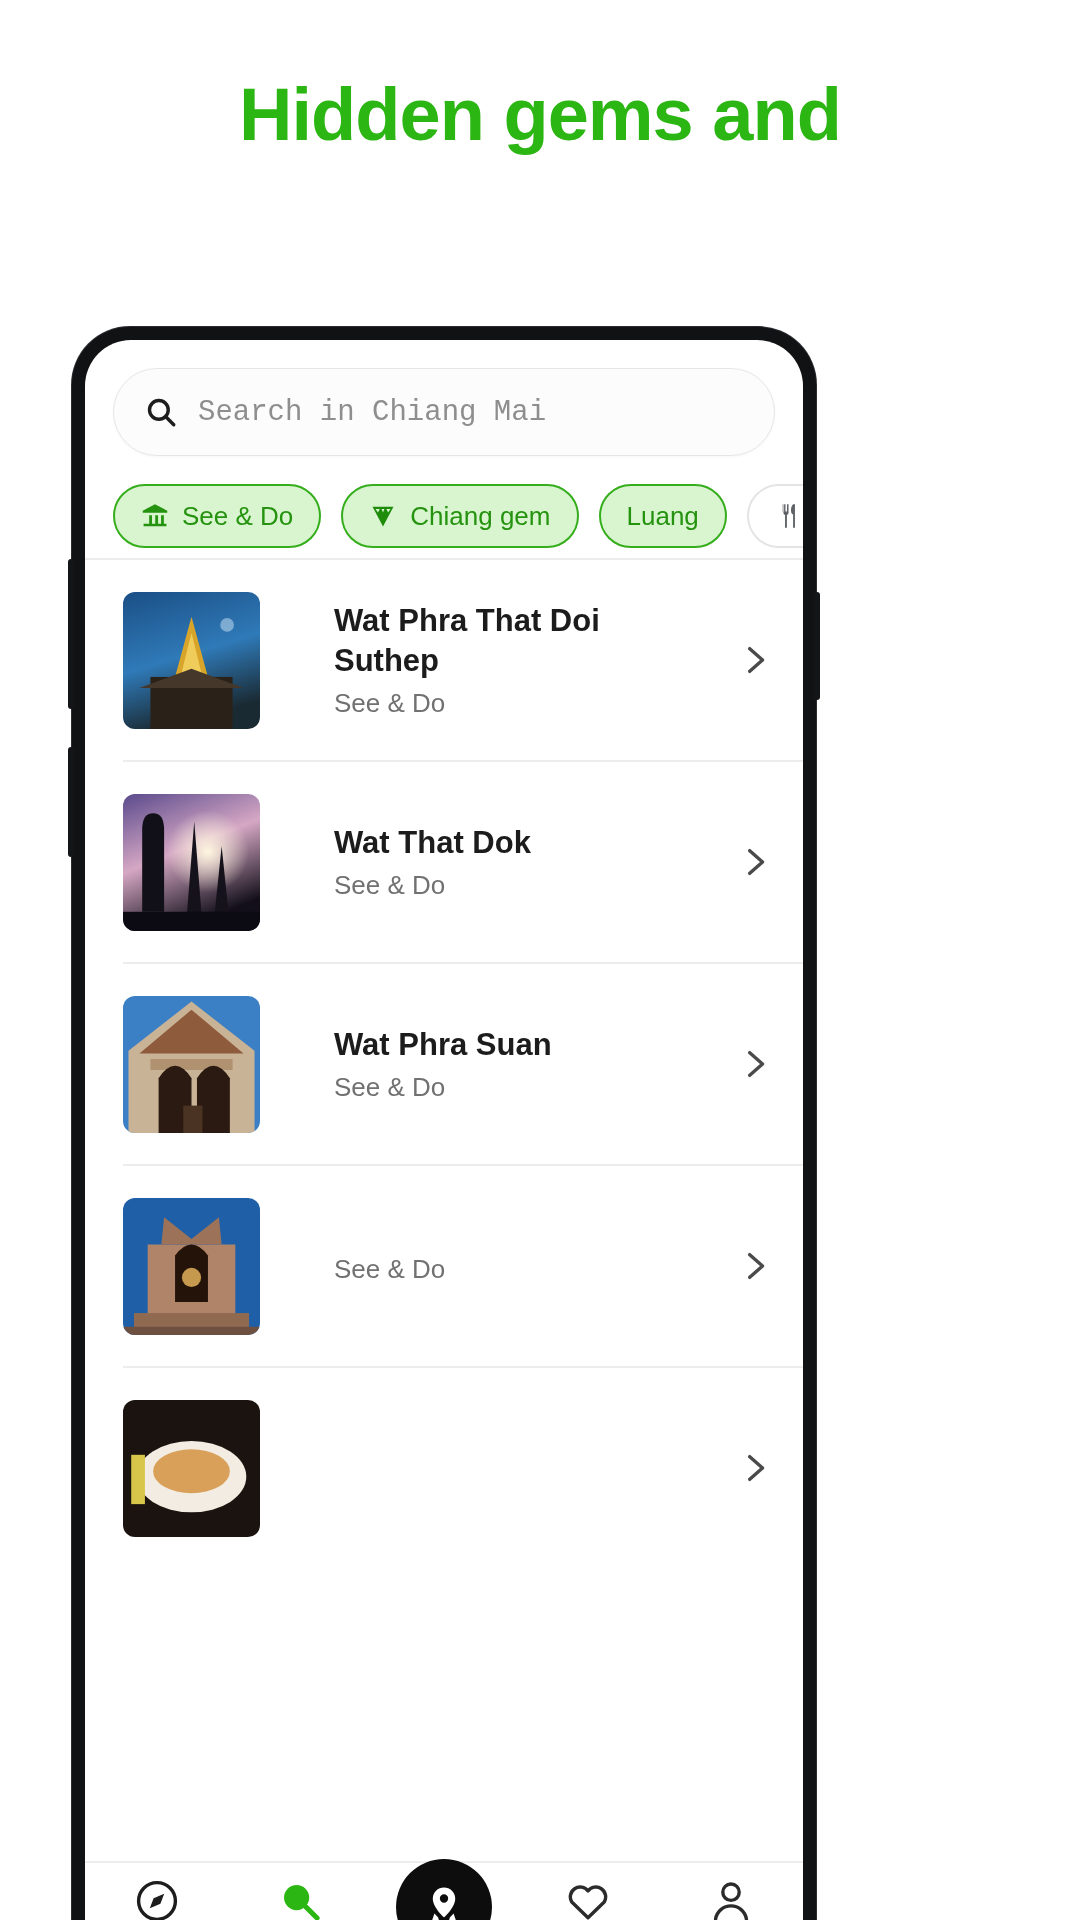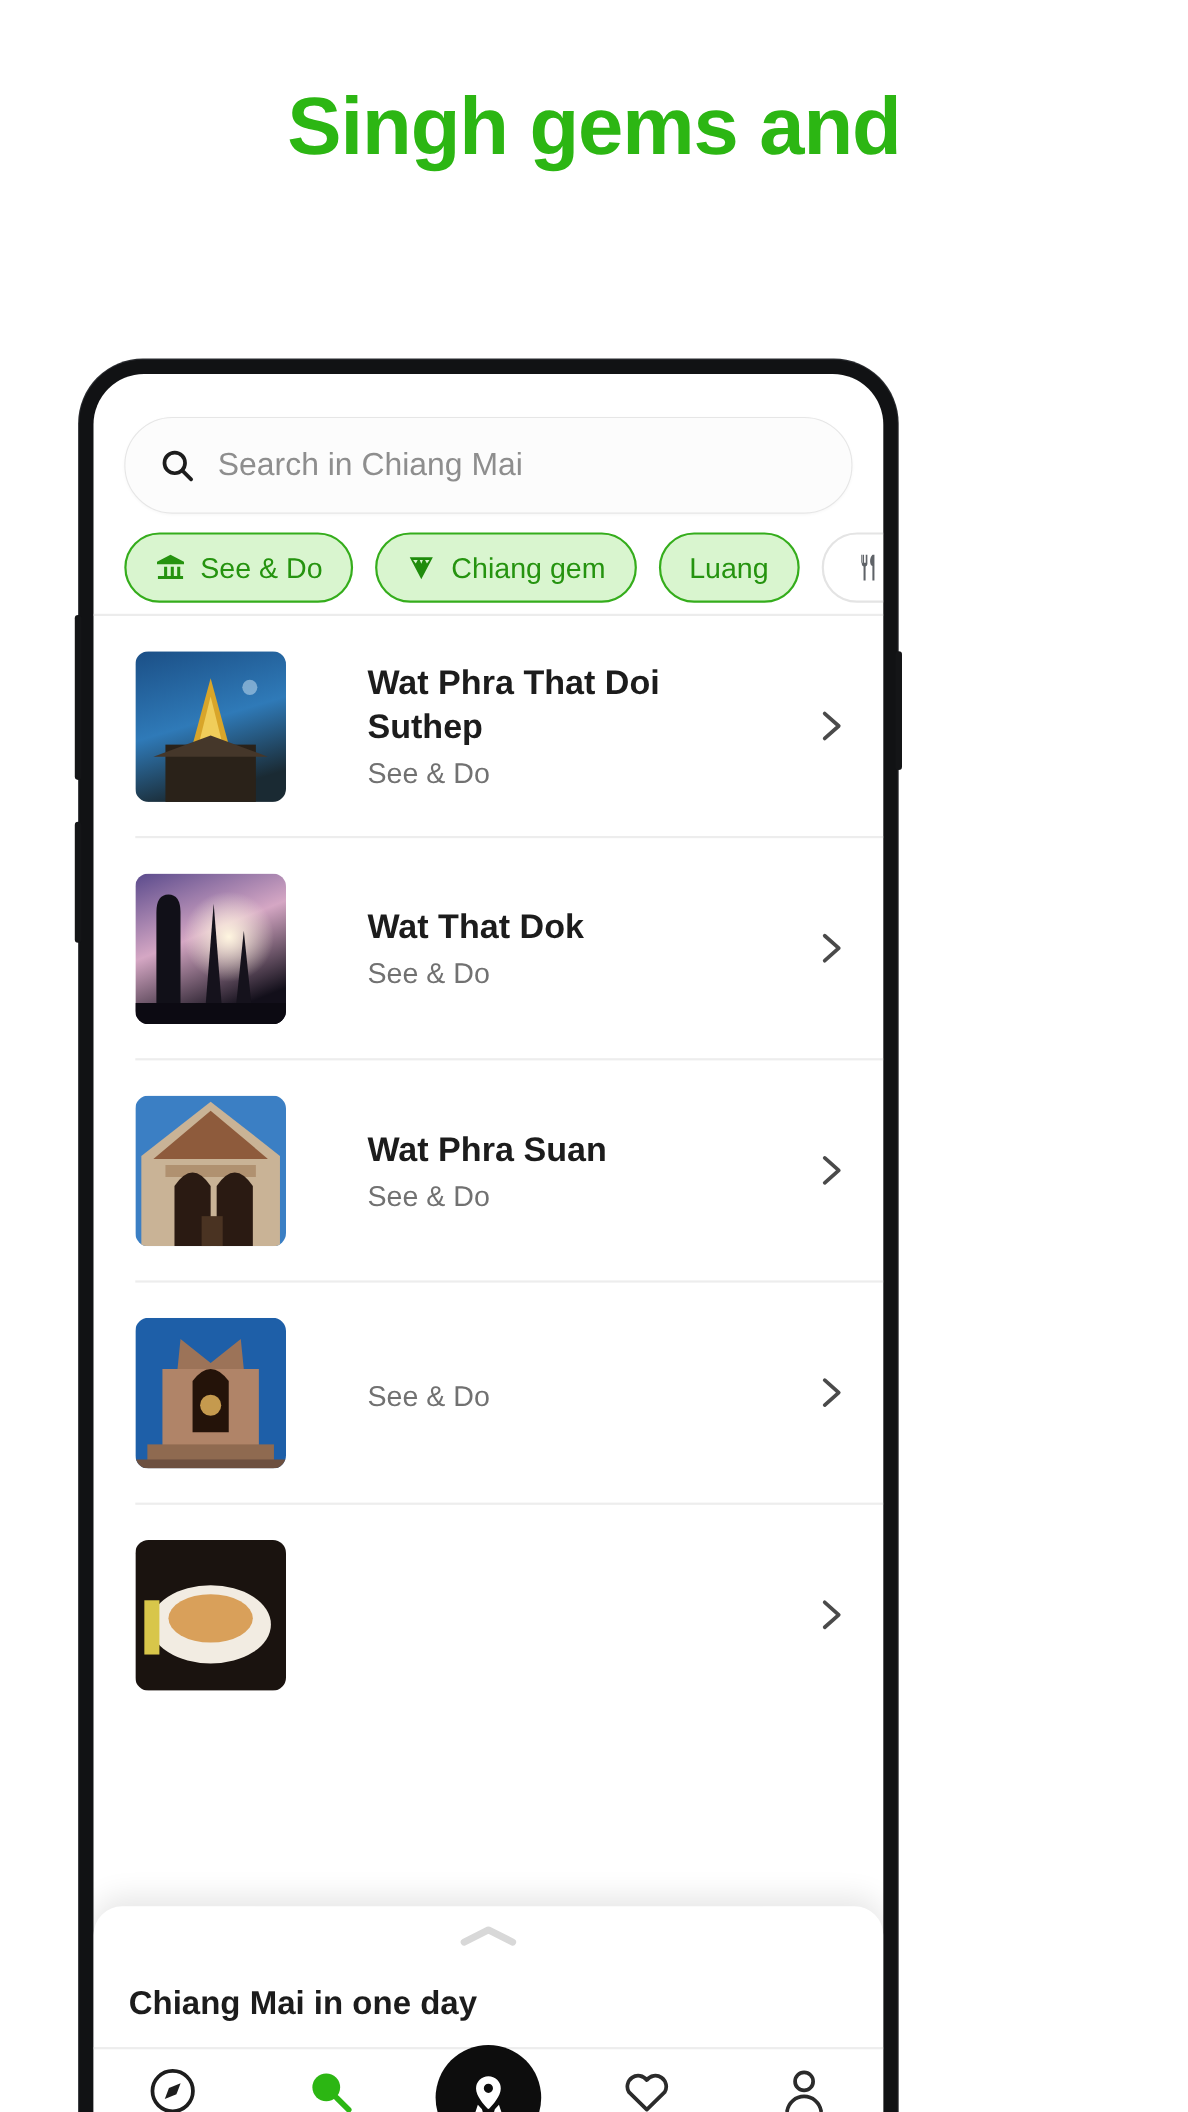--- a/index.html
+++ b/index.html
@@ -50,28 +50,29 @@
   .btn-left {
     position: absolute; left: -4px;
     width: 6px; border-radius: 3px; background: #141517;
   }
   .btn-v1 { top: 232px; height: 150px; }
   .btn-v2 { top: 420px; height: 110px; }
 
   
   .searchbar {
     position: absolute;
-    left: 28px; top: 39px;
+    left: 28px; top: 28px;
     width: 662px; height: 88px;
     background: #fcfcfc;
     border: 1.5px solid #e6e6e6;
     border-radius: 44px;
     display: flex; align-items: center;
     padding: 0 30px;
     box-shadow: 0 1px 3px rgba(0,0,0,0.04);
+    font-family: Liberation Mono, monospace;
   }
   .search-icon { width: 34px; height: 34px; flex: 0 0 34px; margin-right: 20px; }
   .search-placeholder { font-size: 29px; color: #8e8e8e; }
 
   
   .chips {
     position: absolute;
     left: 0; top: 134px;
     width: 718px; height: 84px;
     display: flex; align-items: center;
@@ -165,21 +166,21 @@
     margin-top: -18px;
   }
   svg { display: block; }
 </style>
 </head>
 <body>
 
 <div class="page">
 
   <div class="headline">
-    <span class="headline-line">Singh gems and</span>
+    <span class="headline-line">Hidden gems and</span>
   </div>
 
   <div class="phone">
     <div class="btn-left btn-v1"></div>
     <div class="btn-left btn-v2"></div>
     <div class="btn-side btn-pwr"></div>
 
     <div class="phone-inner">
 
       <div class="searchbar">
@@ -357,28 +358,20 @@
           </div>
           <span class="chev">
             <svg viewBox="0 0 24 24" width="34" height="34" fill="none" stroke="#2b2b2b" stroke-width="2.4" stroke-linecap="round" stroke-linejoin="round">
               <polyline points="9,4 18,12 9,20"></polyline>
             </svg>
           </span>
         </div>
 
       </div>
 
-      <div class="sheet">
-        <span class="sheet-handle">
-          <svg viewBox="0 0 60 24" width="58" height="22" fill="none" stroke="#d8d8d8" stroke-width="7" stroke-linecap="round" stroke-linejoin="round">
-            <polyline points="6,18 30,6 54,18"></polyline>
-          </svg>
-        </span>
-        <div class="sheet-title">Chiang Mai in one day</div>
-      </div>
 
       <div class="bottomnav">
         <div class="navitem">
           <span>
             <svg viewBox="0 0 24 24" width="48" height="48" fill="none" stroke="#1d1d1d" stroke-width="1.7">
               <circle cx="12" cy="12" r="9.2"></circle>
               <polygon points="15.6,8.4 10.3,10.6 8.4,15.6 13.7,13.4" fill="#1d1d1d" stroke="none"></polygon>
             </svg>
           </span>
         </div>

